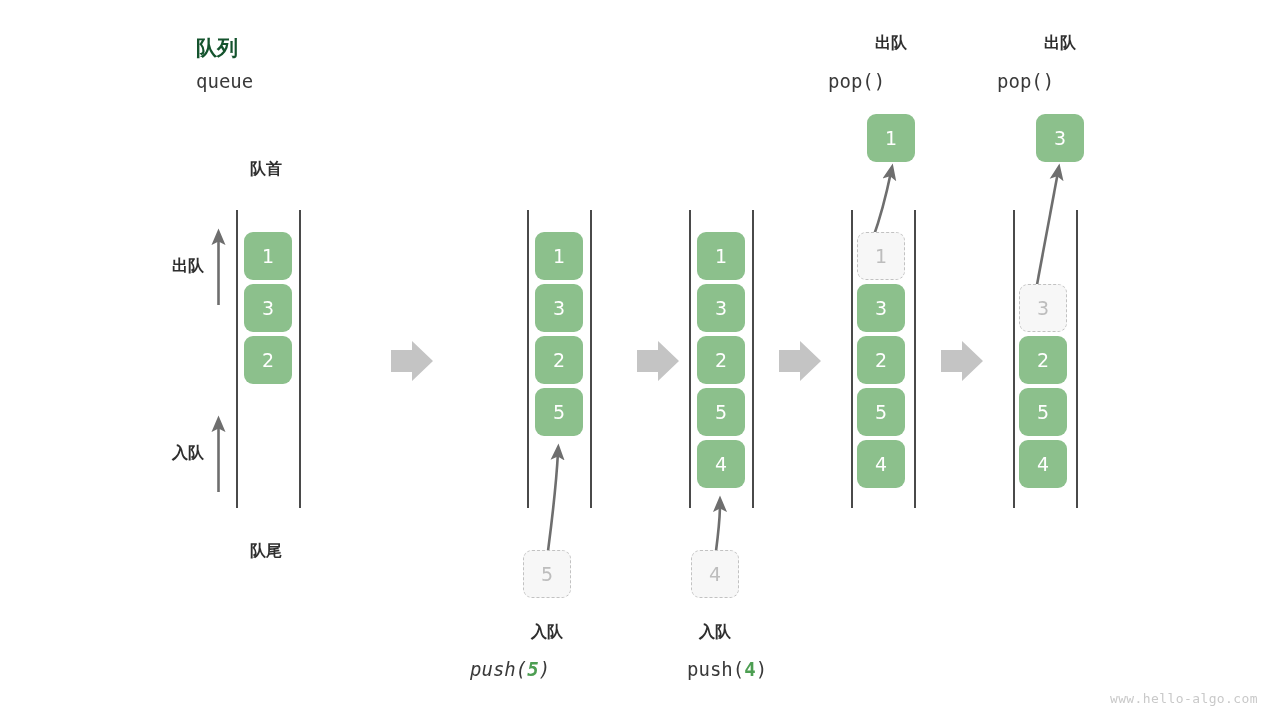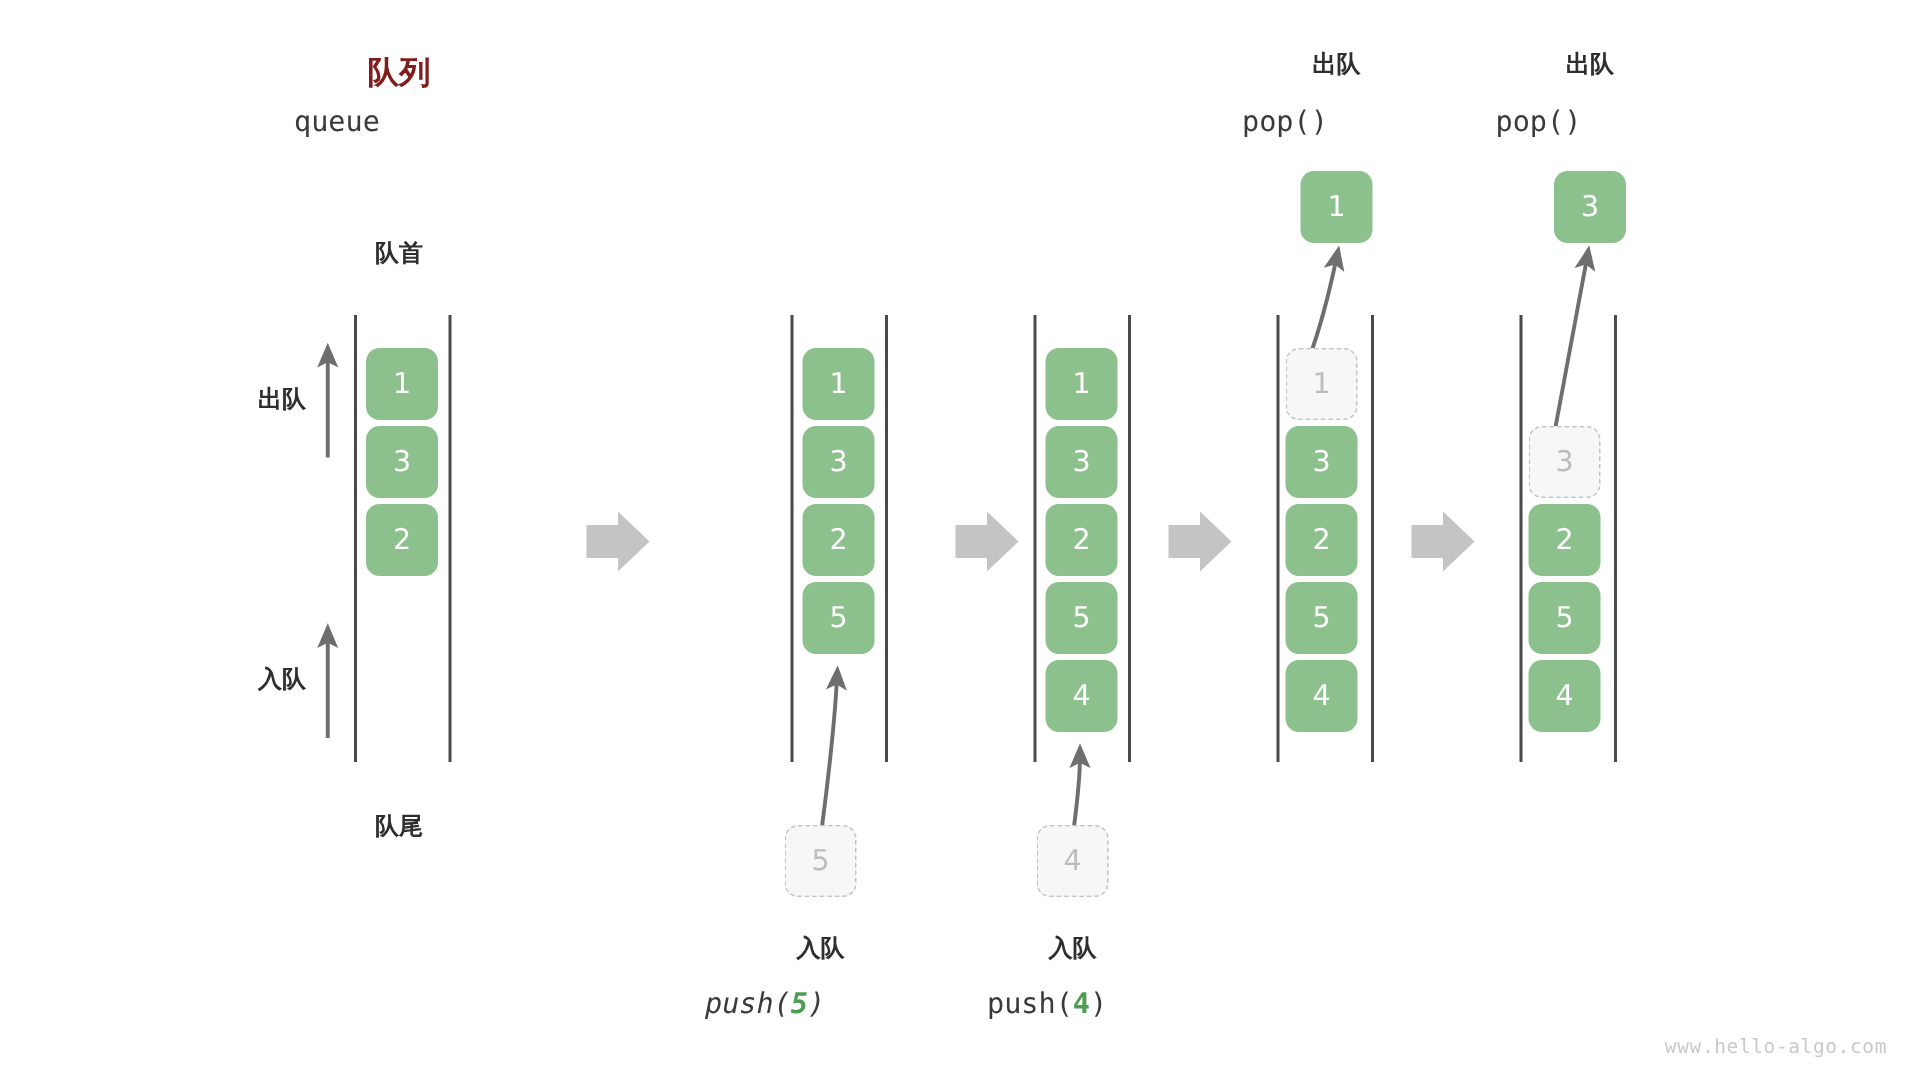--- a/index.html
+++ b/index.html
@@ -38,23 +38,22 @@
     font-size: 19px;
     color: #3a3a3a;
     white-space: nowrap;
     text-align: left;
   }
   .title-cn {
     position: absolute;
     font-family: "DejaVu Sans", "Liberation Sans", sans-serif;
     font-weight: 700;
     font-size: 21px;
-    color: #7f1d1d;
-    white-space: nowrap;
-    text-align: center;
+    color: #14532d;
+    white-space: nowrap;
   }
   .accent { color: #4d9e52; font-weight: 700; }
 
   .watermark {
     position: absolute;
     right: 22px;
     bottom: 14px;
     font-family: "DejaVu Sans Mono", "Liberation Mono", monospace;
     font-size: 13px;
     color: #c9c9c9;
@@ -173,21 +172,21 @@
 
   <div class="cell filled" style="left:697px; top:232px;">1</div>
   <div class="cell filled" style="left:697px; top:284px;">3</div>
   <div class="cell filled" style="left:697px; top:336px;">2</div>
   <div class="cell filled" style="left:697px; top:388px;">5</div>
   <div class="cell filled" style="left:697px; top:440px;">4</div>
 
   <div class="cell ghost" style="left:691px; top:550px;">4</div>
 
   <div class="cn-label" style="left:650px; top:622px; width:130px;">入队</div>
-  <div class="mono-label" style="left:658px; top:658px; width:130px;"><span>push(</span><span class="accent">4</span><span>)</span></div>
+  <div class="mono-label" style="left:687px; top:658px; width:130px;"><span>push(</span><span class="accent">4</span><span>)</span></div>
 
   <div class="cn-label" style="left:828px; top:33px; width:126px;">出队</div>
   <div class="mono-label" style="left:828px; top:70px; width:126px;">pop()</div>
 
   <div class="cell filled" style="left:867px; top:114px;">1</div>
 
   <div class="rail" style="left:851px; top:210px; height:298px;"></div>
   <div class="rail" style="left:914px; top:210px; height:298px;"></div>
 
   <div class="cell ghost" style="left:857px; top:232px;">1</div>

